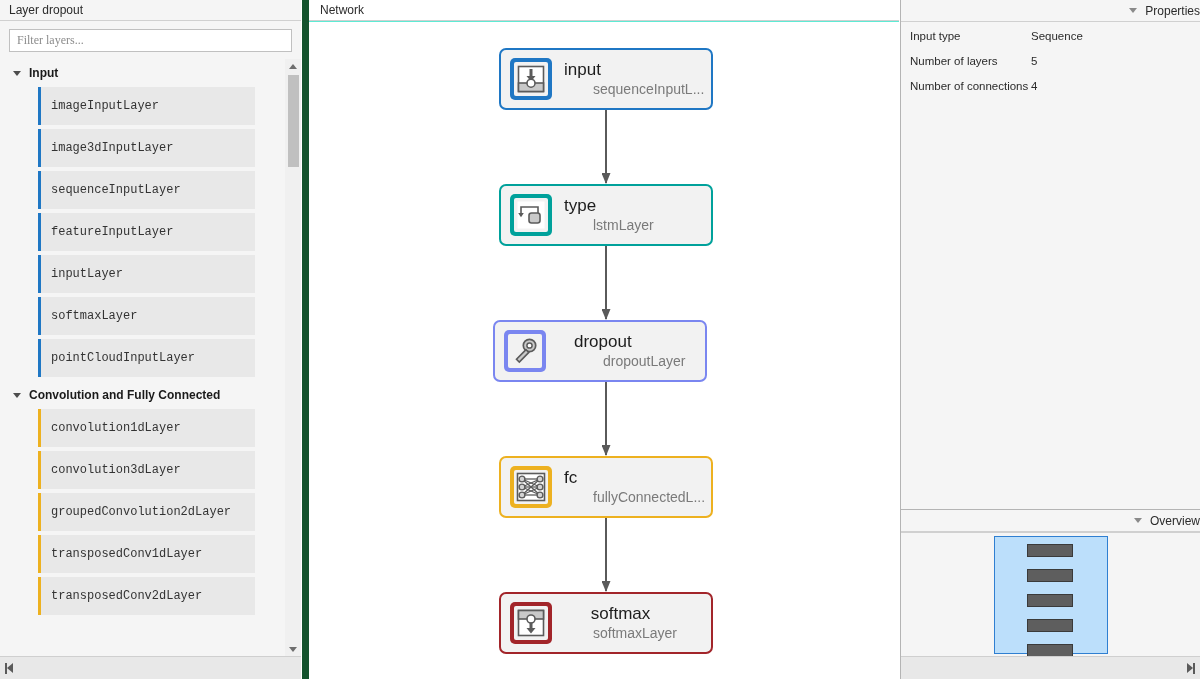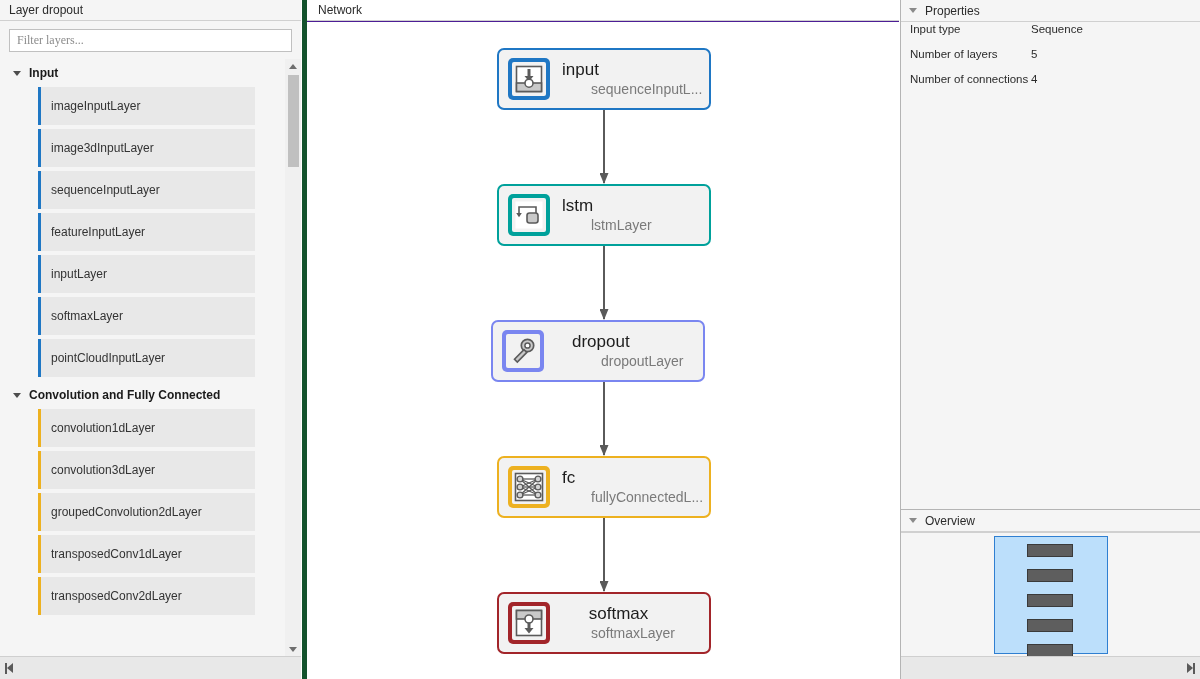--- a/index.html
+++ b/index.html
@@ -106,20 +106,21 @@
   .layer-item .accent {
     position: absolute;
     left: 0; top: 0;
     width: 3px;
     height: 38px;
   }
   .layer-item .lname {
     padding-left: 13px;
     font-size: 12px;
     color: #333333;
+    font-family: Liberation Mono, monospace;
   }
 
   
   #lib-vscroll {
     position: absolute;
     left: 285px; top: 59px;
     width: 16px;
     height: 597px;
     background: #f0f0f0;
   }
@@ -170,22 +171,22 @@
   .bar-r { width:2px; height:11px; background:#5a5a5a; }
   .tri-l { width:0;height:0;border-top:5.5px solid transparent;border-bottom:5.5px solid transparent;border-right:6px solid #5a5a5a; }
   .tri-r { width:0;height:0;border-top:5.5px solid transparent;border-bottom:5.5px solid transparent;border-left:6px solid #5a5a5a; }
 
   
   #center-panel {
     position: absolute;
     left: 302px; top: 0;
     width: 597px;
     height: 679px;
-    background: #4c1d95;
-    border-left: 5px solid #14532d;
+    background: #5eead4;
+    border-left: 7px solid #14532d;
     box-sizing: border-box;
   }
   #center-title {
     height: 21px;
     display: flex;
     align-items: center;
     padding-left: 11px;
     font-size: 12px;
     background: #ffffff;
     border-bottom: 1px solid #d0d0d0;
@@ -257,38 +258,40 @@
   }
   .rp-title {
     height: 22px;
     display: flex;
     align-items: center;
     padding-left: 8px;
     font-size: 12px;
     background: #f5f5f5;
     border-bottom: 1px solid #d0d0d0;
     box-sizing: border-box;
+    justify-content: flex-end;
   }
   .rp-tri {
     width: 0; height: 0;
     border-left: 4.5px solid transparent;
     border-right: 4.5px solid transparent;
     border-top: 5.5px solid #8a8a8a;
     margin-right: 8px;
   }
   #props-body {
     position: absolute;
     left: 0; top: 23px;
     width: 299px;
     height: 486px;
     background: #f5f5f5;
   }
   .prop-row {
     height: 25px;
     display: flex;
+    align-items: center;
     font-size: 11.5px;
   }
   .prop-key {
     width: 130px;
     padding-left: 9px;
     color: #2b2b2b;
     box-sizing: border-box;
   }
   .prop-val { color: #2b2b2b; }
 
@@ -475,21 +478,21 @@
               <div style="width: 34px; height: 34px; background: rgb(242, 242, 242); border-radius: 2px; display: flex; align-items: center; justify-content: center;">
                 <svg width="30" height="30" viewBox="0 0 30 30">
                   <rect x="1.5" y="1.5" width="27" height="27" fill="#ffffff" stroke="none"></rect>
                   <path d="M5 16 L5 7 L22 7 L22 13" stroke="#5b5b5b" stroke-width="1.6" fill="none"></path>
                   <path d="M2.2 13 L5 17.2 L7.8 13 z" fill="#5b5b5b"></path>
                   <rect x="13" y="13" width="11" height="10" rx="2.5" fill="#c9c9c9" stroke="#5b5b5b" stroke-width="1.6"></rect>
                 </svg>
               </div>
             </div>
             <div class="labels">
-              <div class="l-name">lstm</div>
+              <div class="l-name">type</div>
               <div class="l-type">lstmLayer</div>
             </div>
           </div>
           <div class="node" style="left: 184px; top: 298px; border-color: rgb(122, 134, 240); gap: 16px;">
             <div class="icon-box" style="background: rgb(122, 134, 240);">
               <div style="width: 34px; height: 34px; background: rgb(242, 242, 242); border-radius: 2px; display: flex; align-items: center; justify-content: center;">
                 <svg width="30" height="30" viewBox="0 0 30 30">
                   <circle cx="19.5" cy="9.5" r="6.2" fill="#c9c9c9" stroke="#5b5b5b" stroke-width="1.7"></circle>
                   <circle cx="19.5" cy="9.5" r="2.6" fill="#ffffff" stroke="#5b5b5b" stroke-width="1.5"></circle>
                   <path d="M16.0 13.6 L6.5 23.2 L9.3 26 L18.8 16.4 z" fill="#c9c9c9" stroke="#5b5b5b" stroke-width="1.6"></path>

